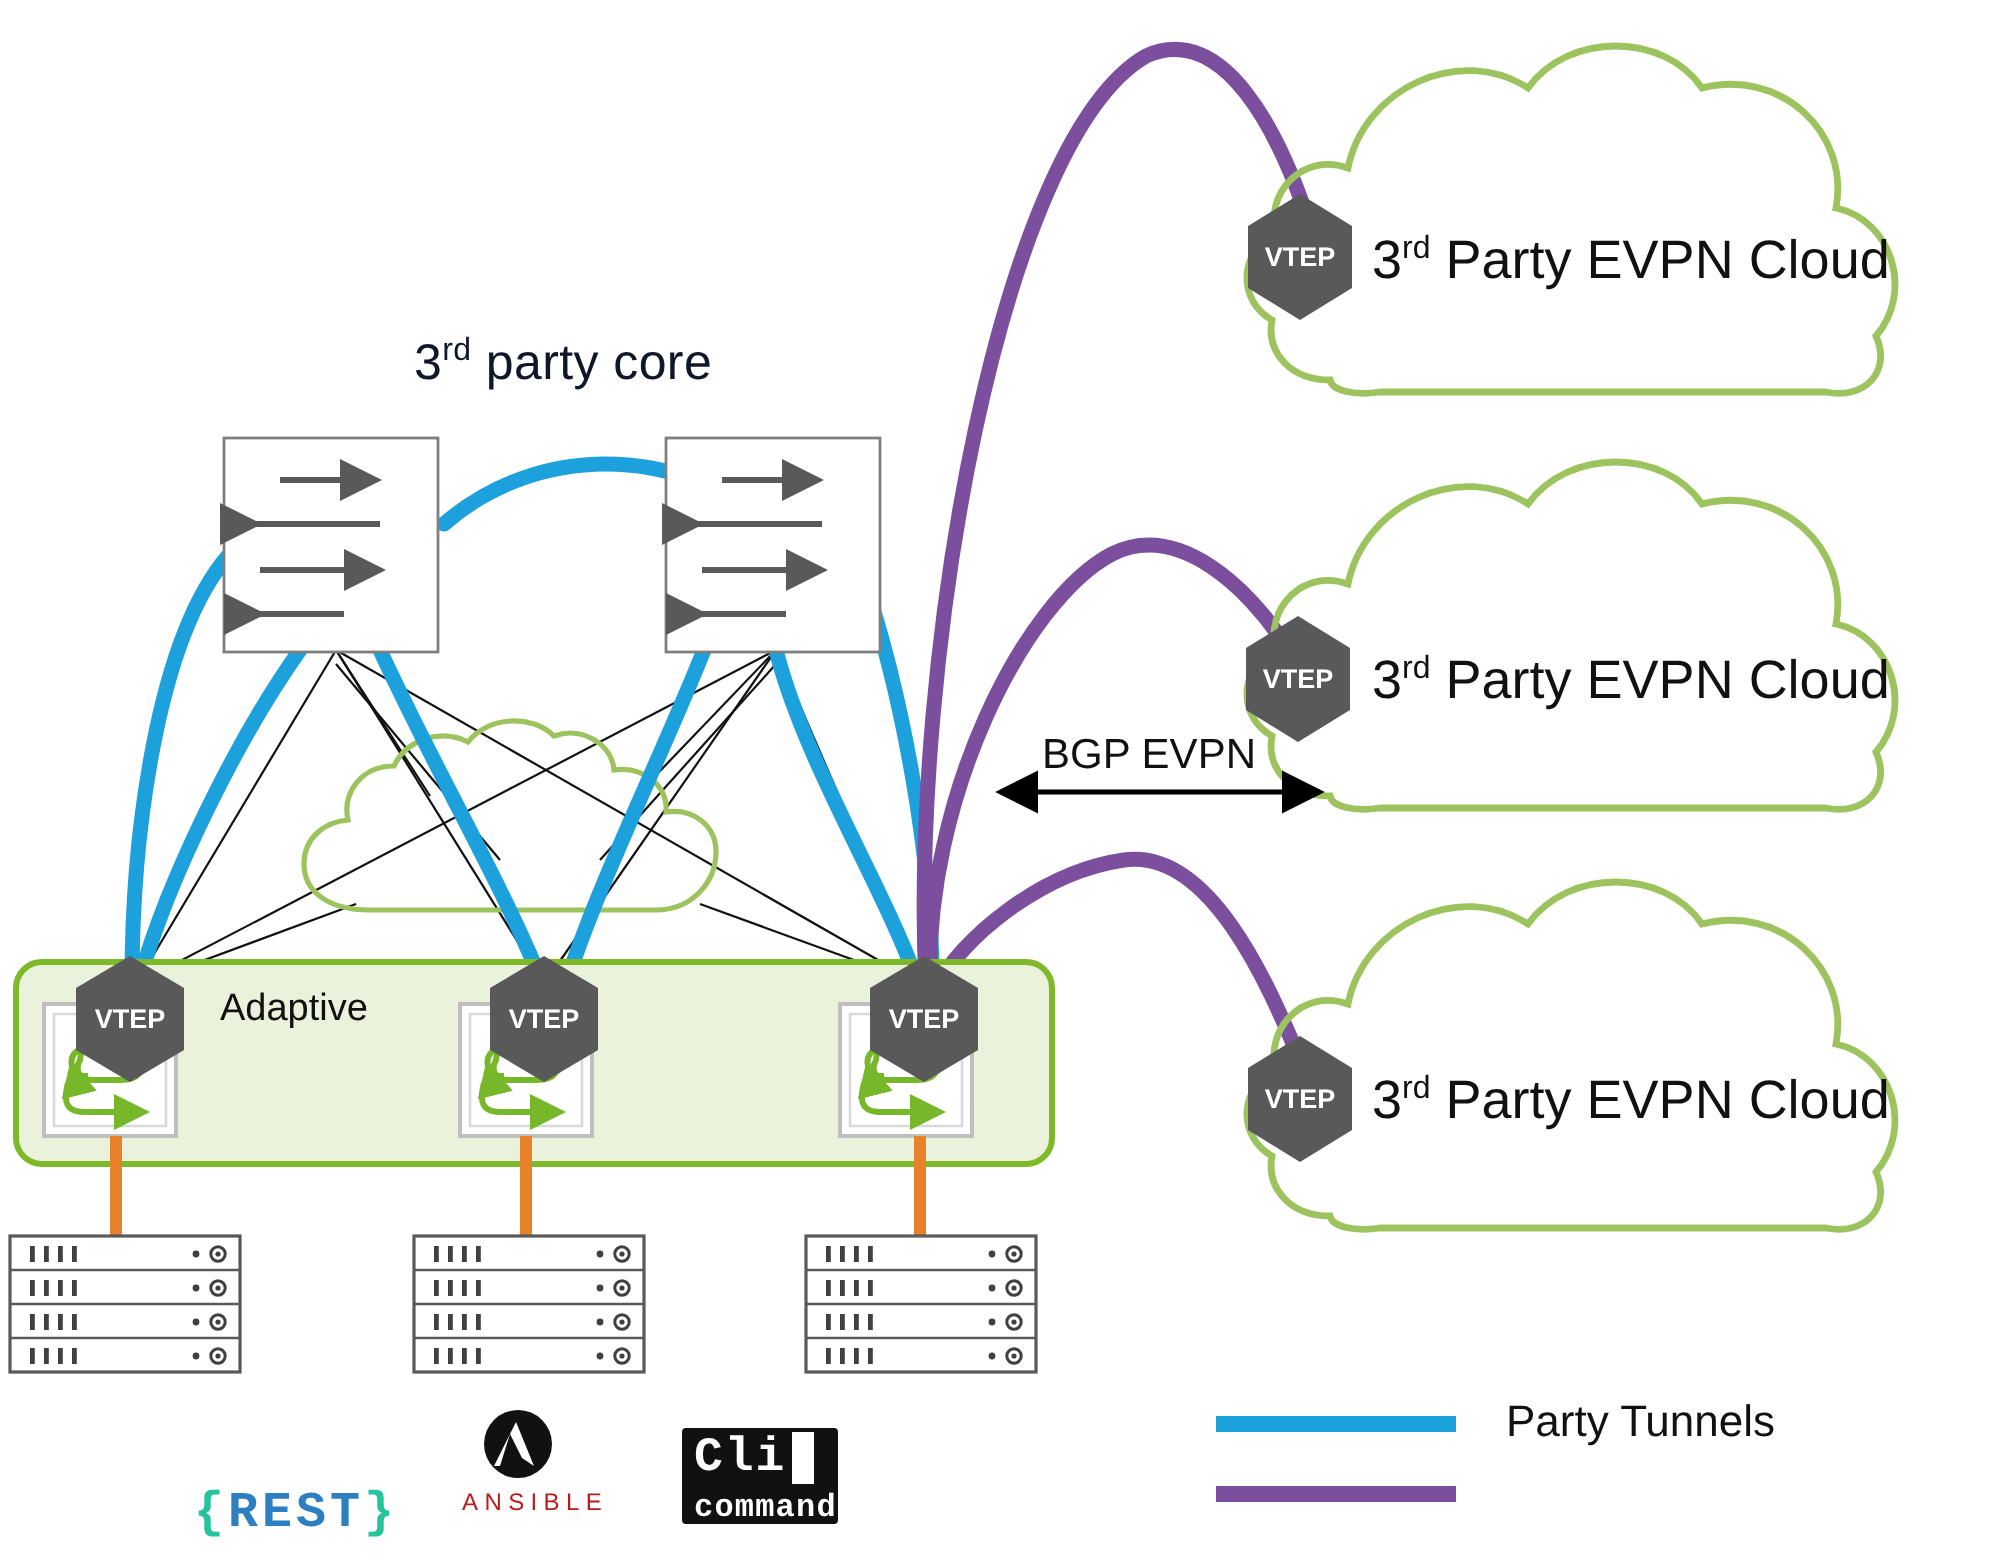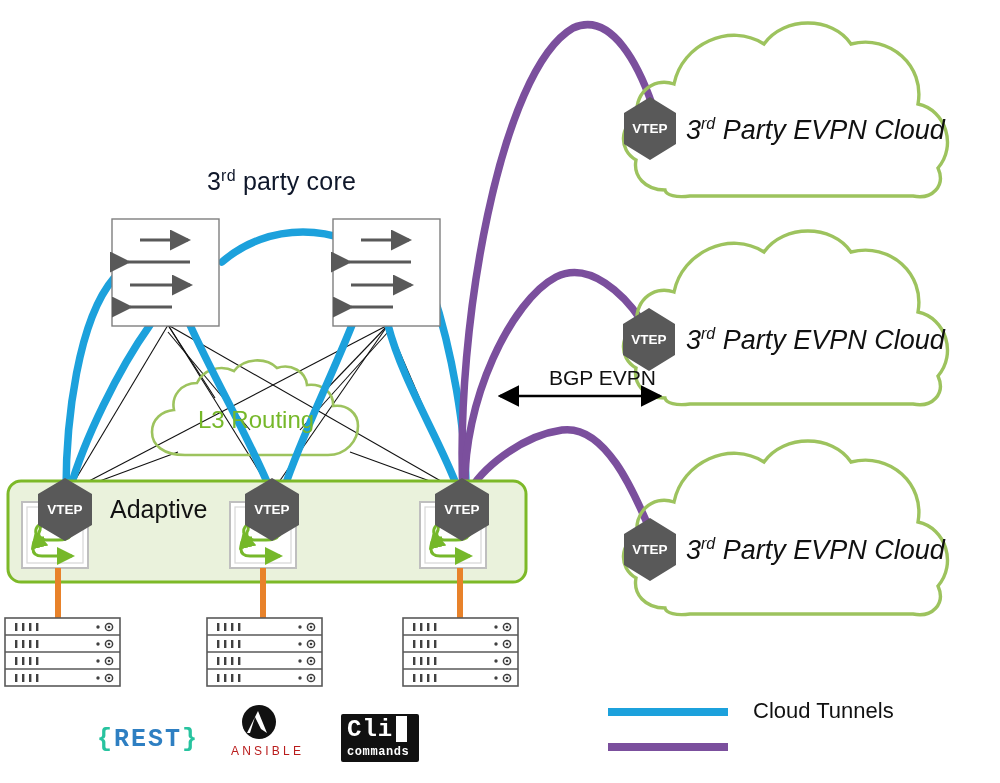--- a/index.html
+++ b/index.html
@@ -1,34 +1,34 @@
 <!DOCTYPE html>
 <html><head>
 <meta charset="utf-8">
 <style>
   html,body{margin:0;padding:0;background:#ffffff;}
   body{width:1000px;height:783px;overflow:hidden;font-family:"Liberation Sans",sans-serif;}
   #stage{position:relative;width:1000px;height:783px;background:#fff;}
   #stage svg.layer{position:absolute;left:0;top:0;width:1000px;height:783px;}
   .txt{position:absolute;white-space:nowrap;color:#0f172a;}
   .core-title{font-size:25px;letter-spacing:.2px;}
-  .cloud-label{font-size:27px;color:#111;font-style:italic;}
+  .cloud-label{font-size:27px;color:#111;}
   .sup{font-size:16px;vertical-align:super;}
-  .fabric-label{font-size:25px;color:#111;line-height:1.30;text-align:left;}
+  .fabric-label{font-size:19px;color:#111;line-height:1.30;text-align:left;}
   .legend-label{font-size:22px;color:#111;}
-  .bgp-label{font-size:21px;color:#111;margin-left:28px;}
+  .bgp-label{font-size:21px;color:#111;}
   .l3-label{font-size:24px;color:#76B82A;}
   .vtep-txt{font-size:13.5px;font-weight:bold;fill:#ffffff;font-family:"Liberation Sans",sans-serif;}
   .rest-logo{position:absolute;font-family:"Liberation Mono",monospace;font-size:25px;font-weight:bold;letter-spacing:2px;}
   .rest-brace{color:#27C39F;}
   .rest-word{color:#2E7FC2;}
   .ansible-word{position:absolute;font-size:12px;letter-spacing:3.2px;color:#b91c1c;font-family:"Liberation Sans",sans-serif;}
   .cli-box{position:absolute;background:#111;border-radius:2px;}
   .cli-main{position:absolute;color:#fff;font-family:"Liberation Mono",monospace;font-size:24px;font-weight:bold;letter-spacing:1px;}
-  .cli-sub{position:absolute;color:#fff;font-family:"Liberation Mono",monospace;font-size:12px;font-weight:bold;letter-spacing:.6px;}
+  .cli-sub{position:absolute;color:#fff;font-family:"Liberation Mono",monospace;font-size:16px;font-weight:bold;letter-spacing:.6px;}
   .cli-cursor{position:absolute;background:#fff;}
 </style>
 </head>
 <body>
 
 <div id="stage">
 
   <svg class="layer" viewBox="0 0 1000 783">
     <defs>
       <marker id="arrHead" markerWidth="9" markerHeight="9" refX="8" refY="4.5" orient="auto">
@@ -363,41 +363,40 @@
     <g>
       <circle cx="259" cy="722" r="17" fill="#111"></circle>
       <path d="M258,711 L267,733 L261,729 L255,717 L250,733 L247,733 Z" fill="#fff"></path>
     </g>
   </svg>
 
   <div class="txt core-title" style="left:207px;top:167px;">
     <span>3</span><span class="sup">rd</span><span> party core</span>
   </div>
 
-  <div class="txt l3-label" style="left:198px;top:406px;">L3 Routing</div>
 
   <div class="txt bgp-label" style="left:521px;top:366px;">BGP EVPN</div>
 
   <div class="txt fabric-label" style="left:110px;top:493px;width:140px;">
     <div>Adaptive</div>
   </div>
 
   <div class="txt cloud-label" style="left:686px;top:115px;">
     <span>3</span><span class="sup">rd</span><span> Party EVPN Cloud</span>
   </div>
   <div class="txt cloud-label" style="left:686px;top:325px;">
     <span>3</span><span class="sup">rd</span><span> Party EVPN Cloud</span>
   </div>
   <div class="txt cloud-label" style="left:686px;top:535px;">
     <span>3</span><span class="sup">rd</span><span> Party EVPN Cloud</span>
   </div>
 
-  <div class="txt legend-label" style="left:753px;top:698px;">Cloud Tunnels</div>
-
-  <div class="rest-logo" style="left:97px;top:725px;text-align:right;">
+  <div class="txt legend-label" style="left:753px;top:698px;">Party Tunnels</div>
+
+  <div class="rest-logo" style="left:97px;top:742px;text-align:right;">
     <span class="rest-brace">{</span><span class="rest-word">REST</span><span class="rest-brace">}</span>
   </div>
 
   <div class="ansible-word" style="left:231px;top:744px;">ANSIBLE</div>
 
   <div class="cli-box" style="left:341px;top:714px;width:78px;height:48px;"></div>
   <div class="cli-main" style="left:347px;top:716px;">Cli</div>
   <div class="cli-cursor" style="left:396px;top:716px;width:11px;height:26px;"></div>
   <div class="cli-sub" style="left:347px;top:745px;">commands</div>
 

